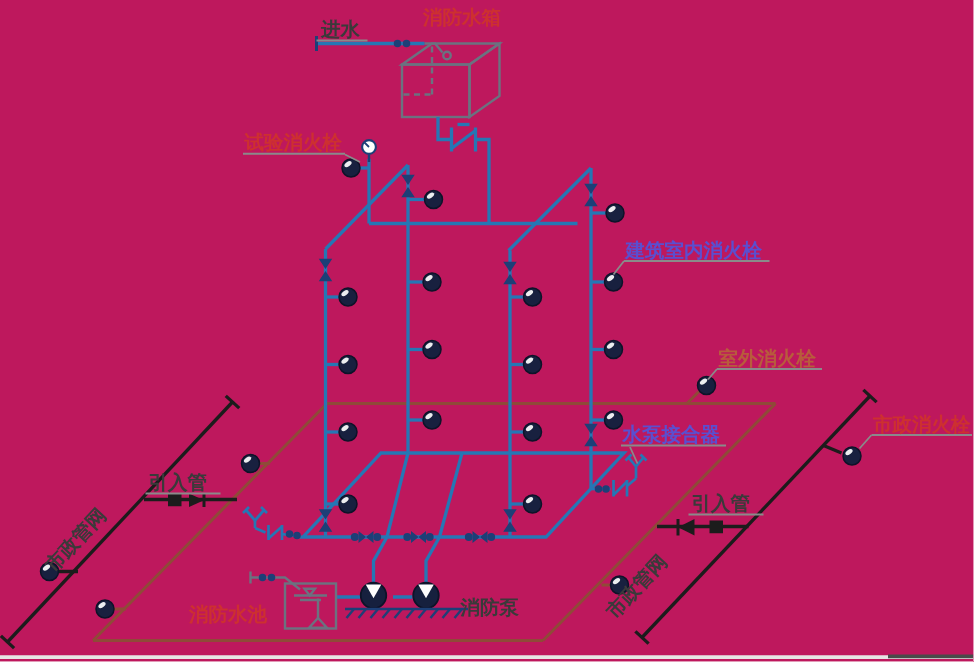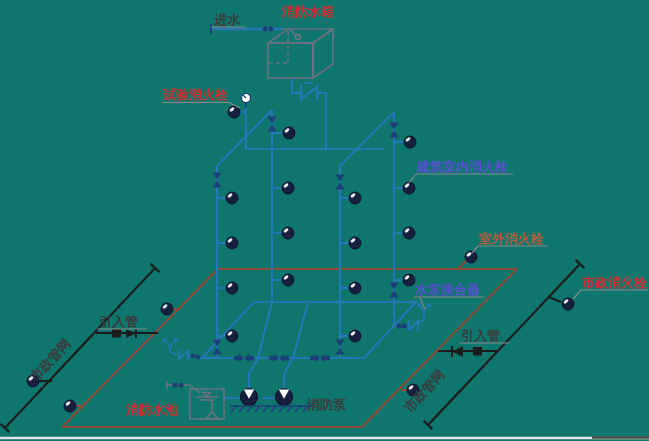--- a/index.html
+++ b/index.html
@@ -1,17 +1,17 @@
 <!DOCTYPE html>
 <html><head>
 <meta charset="utf-8">
 <style>
   html,body{margin:0;padding:0;background:#ffffff;}
   .stage{
-    position:relative;width:649px;height:441px;background:#0f766e;
+    position:relative;width:649px;height:441px;background:#be185d;
     font-family:"Liberation Sans","DejaVu Sans",sans-serif;overflow:hidden;
   }
   svg text{font-family:"Liberation Sans","DejaVu Sans",sans-serif;font-weight:bold;font-size:13px;}
   svg .lbl-red{fill:#cd3030;}
   svg .lbl-indigo{fill:#5a4fd0;}
   svg .lbl-orange{fill:#b85c3c;}
   svg .lbl-dark{fill:#3a3a3a;}
 </style>
 </head>
 <body>

